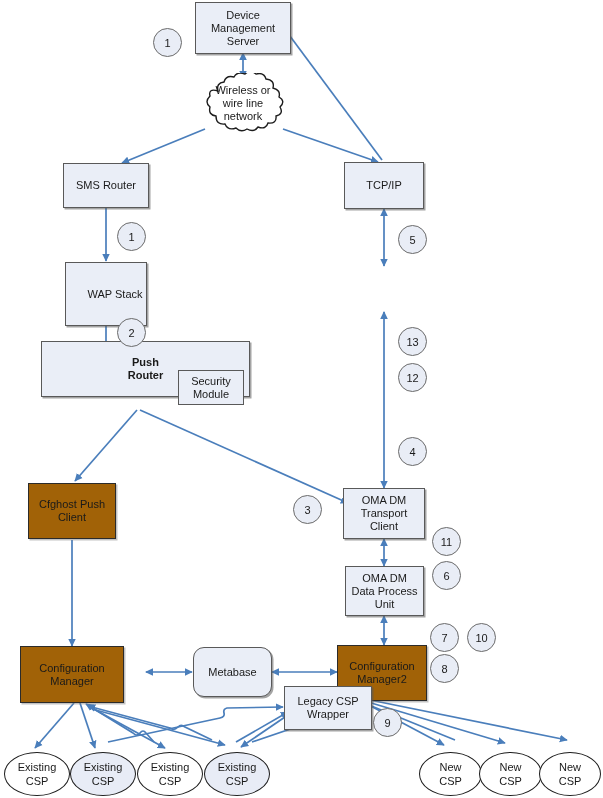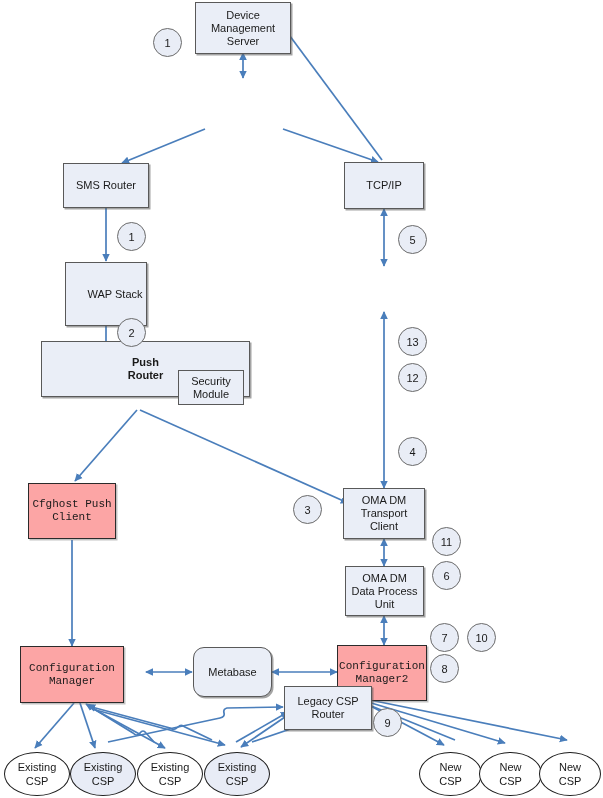--- a/index.html
+++ b/index.html
@@ -34,23 +34,22 @@
     color:#1a1a1a;
     z-index:3;
   }
   .box{
     border:1.6px solid #595959;
     background:#eaeef7;
     box-shadow:1.5px 1.5px 0 rgba(90,90,90,0.55);
   }
   .box-white{
     border:1.6px solid #2b2b2b;
-    background:#fca5a5;
+    background:#a16207;
     box-shadow:1.5px 1.5px 0 rgba(120,120,120,0.45);
-    font-family:Liberation Mono, monospace;
   }
   .rounded{
     border-radius:11px;
   }
   .sub-box{
     position:absolute;
     box-sizing:border-box;
     border:1.5px solid #595959;
     background:#eaeef7;
     display:flex;
@@ -189,20 +188,34 @@
 
     </g>
   </svg>
 
   <div class="node box multi" style="left:195px;top:2px;width:96px;height:52px;">Device
 Management
 Server</div>
 
   <div class="step" style="left:153px;top:28px;">1</div>
 
+  <div class="cloud" style="left:194px;top:73px;width:98px;height:60px;">
+    <svg width="98" height="60" viewBox="0 0 98 60">
+      <path d="M24,18
+               q-2,-8 6,-9 q2,-7 10,-5 q3,-6 11,-3 q5,-5 11,0
+               q8,-2 10,5 q9,1 7,9
+               q8,2 6,9 q7,4 1,10 q4,7 -4,9
+               q1,8 -8,7 q-2,7 -10,4 q-4,6 -11,2
+               q-6,4 -11,-1 q-8,3 -11,-4 q-9,1 -9,-8
+               q-8,-1 -6,-9 q-6,-5 0,-11 q-2,-8 8,-5 Z" fill="#ffffff" stroke="#1d1d1d" stroke-width="1.4"></path>
+    </svg>
+    <span class="cloud-label">Wireless or
+wire line
+network</span>
+  </div>
 
   <div class="node box" style="left:63px;top:163px;width:86px;height:45px;">SMS Router</div>
 
   <div class="node box" style="left:344px;top:162px;width:80px;height:47px;">TCP/IP</div>
 
   <div class="step" style="left:117px;top:222px;">1</div>
 
   <div class="step" style="left:398px;top:225px;">5</div>
 
   <div class="node box" style="left:65px;top:262px;width:82px;height:64px;padding-left:18px;">WAP Stack</div>
@@ -247,21 +260,21 @@
 
   <div class="node box-white multi" style="left:20px;top:646px;width:104px;height:57px;">Configuration
 Manager</div>
 
   <div class="node box rounded" style="left:193px;top:647px;width:79px;height:50px;">Metabase</div>
 
   <div class="node box-white multi" style="left:337px;top:645px;width:90px;height:56px;">Configuration
 Manager2</div>
 
   <div class="node box multi" style="left:284px;top:686px;width:88px;height:44px;z-index:6;">Legacy CSP
-Router</div>
+Wrapper</div>
 
   <div class="step" style="left:373px;top:708px;z-index:7;">9</div>
 
   <div class="ellipse multi" style="left:4px;top:752px;width:66px;height:44px;">Existing
 CSP</div>
 
   <div class="ellipse tinted multi" style="left:70px;top:752px;width:66px;height:44px;">Existing
 CSP</div>
 
   <div class="ellipse multi" style="left:137px;top:752px;width:66px;height:44px;">Existing

